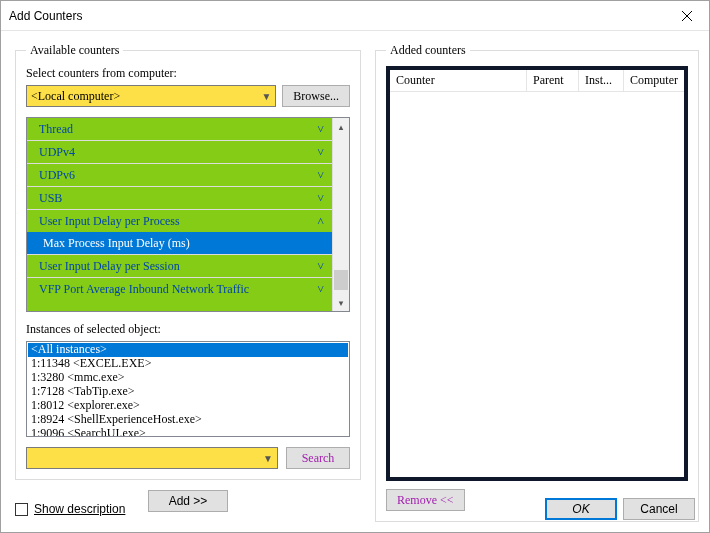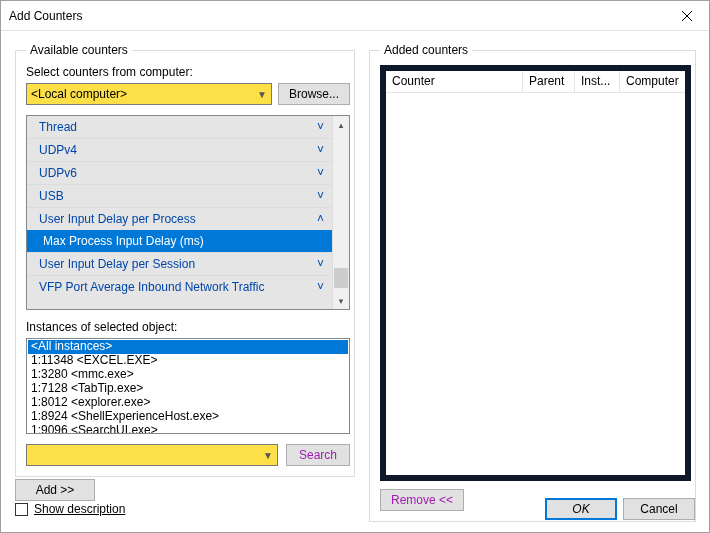--- a/index.html
+++ b/index.html
@@ -3,51 +3,51 @@
 <meta charset="utf-8">
 <style>
   * { box-sizing: border-box; }
   html, body { margin: 0; padding: 0; font-family: "Segoe UI", Tahoma, sans-serif; font-size: 12px; color: #000; }
   .window { width: 710px; height: 533px; border: 1px solid #a0a0a0; background: #fff; position: relative; display: flex; flex-direction: column; }
   .titlebar { height: 30px; display: flex; align-items: center; padding-left: 8px; border-bottom: 1px solid #e5e5e5; }
   .titlebar .title { flex: 1; }
   .closebtn { width: 45px; height: 29px; display: flex; align-items: center; justify-content: center; cursor: default; }
   .closebtn svg { width: 10px; height: 10px; }
   .body { flex: 1; position: relative; padding: 12px 14px 10px 14px; display: flex; gap: 14px; }
-  fieldset.group { border: 1px solid #dcdcdc; padding: 8px 4px 10px 10px; margin: 0; position: relative; }
+  fieldset.group { border: 1px solid #dcdcdc; padding: 8px 10px 10px 10px; margin: 0; position: relative; font-family: Liberation Serif, serif; }
   fieldset.group legend { padding: 0 4px; font-size: 12px; }
   .left { width: 348px; display: flex; flex-direction: column; }
   .right { flex: 1; display: flex; flex-direction: column; }
   .lbl { margin-bottom: 4px; }
   .row { display: flex; gap: 6px; align-items: center; }
   .combo { display: flex; align-items: center; border: 1px solid #7a7a7a; height: 22px; background: #fde047; padding: 0 4px; width: 100%; }
   .combo .txt { flex: 1; }
   .combo .arrow { font-size: 10px; color: #555; }
   button.btn { height: 22px; border: 1px solid #adadad; background: #e1e1e1; padding: 0 10px; font-family: inherit; font-size: 12px; cursor: default; }
   button.btn:disabled { color: #a21caf; }
   button.btn.primary { border: 2px solid #0078d7; padding: 0 22px; font-style: italic; }
-  .counters-pane { margin-top: 10px; border: 1px solid #828790; background: #e5e5e5; height: 195px; display: flex; }
+  .counters-pane { margin-top: 10px; border: 1px solid #828790; background: #84cc16; height: 195px; display: flex; }
   .clist { flex: 1; overflow: hidden;}
   .scrollbar { width: 17px; background: #f0f0f0; border-left: 1px solid #dcdcdc; position: relative; }
   .scrollbar .sarrow { height: 17px; display: flex; align-items: center; justify-content: center; font-size: 9px; color: #555; }
   .scrollbar .thumb { position: absolute; left: 1px; right: 1px; top: 152px; height: 20px; background: #cdcdcd; }
   .citem { display: flex; align-items: center; height: 22px; padding: 0 8px 0 12px; color: #0046aa; cursor: default; }
   .citem.child { padding-left: 16px; }
   .citem .nm { flex: 1; }
   .citem .chev { font-size: 12px; color: #0046aa; }
   .citem.selected { background: #0078d7; color: #fff; }
   .sep { height: 1px; background: #dcdcdc; margin: 0 0; }
   .instances-lbl { margin-top: 10px; }
   .instances-list { border: 1px solid #828790; background: #fff; height: 96px; padding: 1px; overflow: hidden; }
   .instrow { padding: 0 3px; height: 14px; line-height: 13px; font-size: 12px; white-space: nowrap; cursor: default; }
   .instrow.selected { background: #0078d7; color: #fff; }
   .searchrow { margin-top: 10px; display: flex; gap: 8px; }
   .searchrow .combo { width: 252px; }
-  .addrow { margin-top: 2px; display: flex; justify-content: flex-start; }
-  .added-table { border: 6px solid #0f172a; background: #fff; flex: 1; }
+  .addrow { margin-top: 10px; display: flex; justify-content: center; }
+  .added-table { border: 4px solid #0f172a; background: #fff; flex: 1; }
   .thead { display: flex; height: 22px; align-items: stretch; }
   .th { border-right: 1px solid #e5e5e5; border-bottom: 1px solid #e5e5e5; padding: 3px 6px; background: #fff; font-size: 12px; }
   .th.c1 { width: 137px; }
   .th.c2 { width: 52px; }
   .th.c3 { width: 45px; }
   .th.c4 { flex: 1; border-right: none; }
   .right fieldset.group { flex: 1; display: flex; flex-direction: column; }
   .removerow { margin-top: 8px; }
   .footer { position: absolute; left: 14px; right: 14px; bottom: 12px; display: flex; align-items: center; }
   .chk { display: flex; align-items: center; gap: 6px; text-decoration: underline; }

